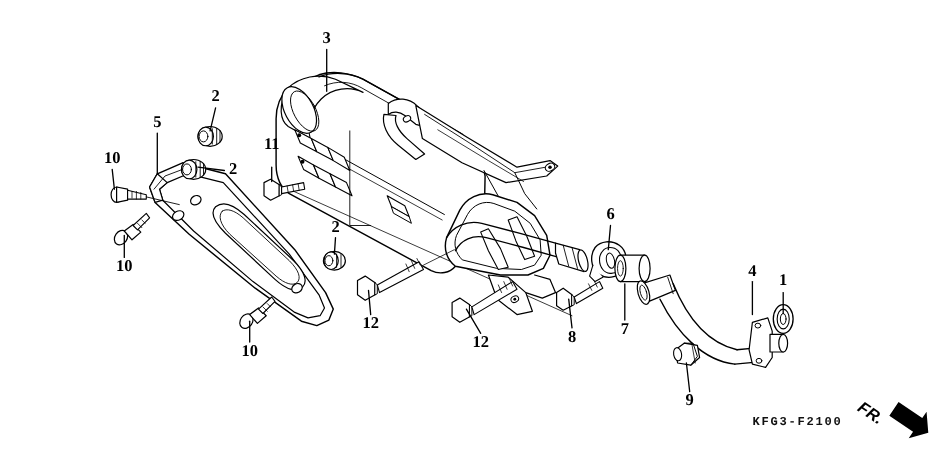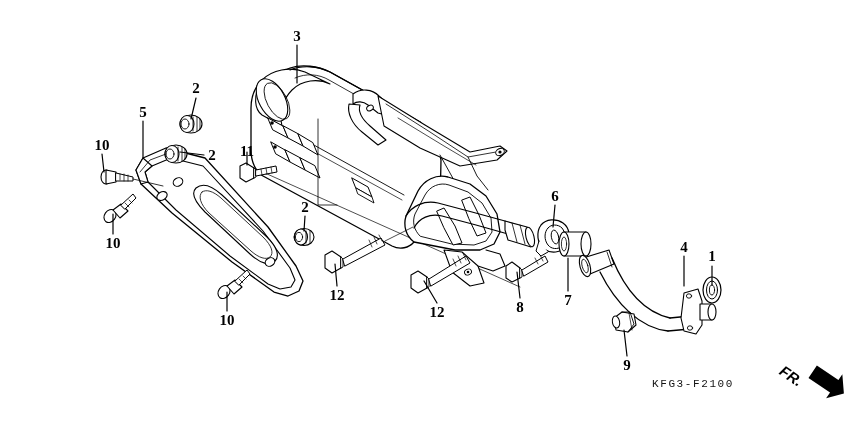--- a/index.html
+++ b/index.html
@@ -28,25 +28,25 @@
     font-size: 15px;
     font-weight: 700;
     color: #000000;
     line-height: 1;
     transform: translate(-50%, -50%);
     white-space: nowrap;
     user-select: none;
   }
   #part-number {
     position: absolute;
-    left: 652px;
+    left: 684px;
     top: 378px;
     font-family: "Liberation Mono", monospace;
     font-size: 11px;
-    font-weight: 400;
+    font-weight: 700;
     letter-spacing: 1.6px;
     color: #111111;
     white-space: nowrap;
   }
   #fr-indicator {
     position: absolute;
     left: 786px;
     top: 358px;
     width: 62px;
     height: 48px;
@@ -320,21 +320,21 @@
       <div class="callout-label" style="left: 297px; top: 36px;">3</div>
       <div class="callout-label" style="left: 684px; top: 247px;">4</div>
       <div class="callout-label" style="left: 143px; top: 112px;">5</div>
       <div class="callout-label" style="left: 555px; top: 196px;">6</div>
       <div class="callout-label" style="left: 568px; top: 300px;">7</div>
       <div class="callout-label" style="left: 520px; top: 307px;">8</div>
       <div class="callout-label" style="left: 627px; top: 365px;">9</div>
       <div class="callout-label" style="left: 102px; top: 145px;">10</div>
       <div class="callout-label" style="left: 113px; top: 243px;">10</div>
       <div class="callout-label" style="left: 227px; top: 320px;">10</div>
-      <div class="callout-label" style="left: 247px; top: 151px;">11</div>
+      <div class="callout-label" style="left: 247px; top: 132px;">11</div>
       <div class="callout-label" style="left: 337px; top: 295px;">12</div>
       <div class="callout-label" style="left: 437px; top: 312px;">12</div>
     </div>
 
   <div id="part-number">KFG3-F2100</div>
 
   <div id="fr-indicator">
     <div id="fr-text">FR.</div>
   </div>
 

